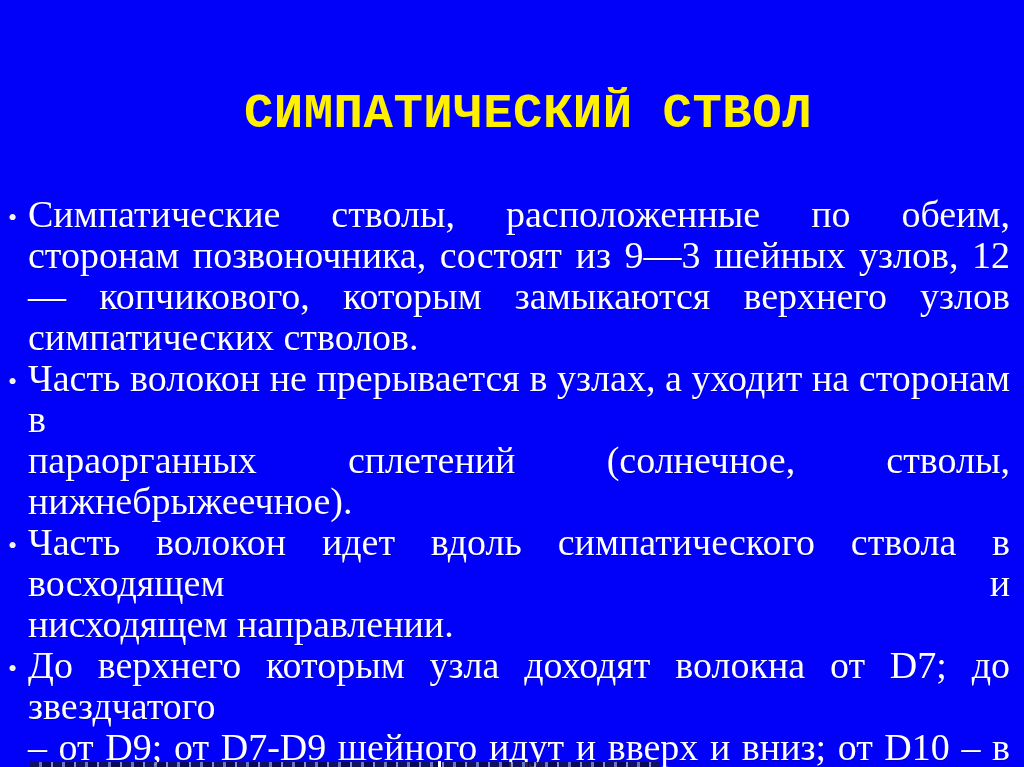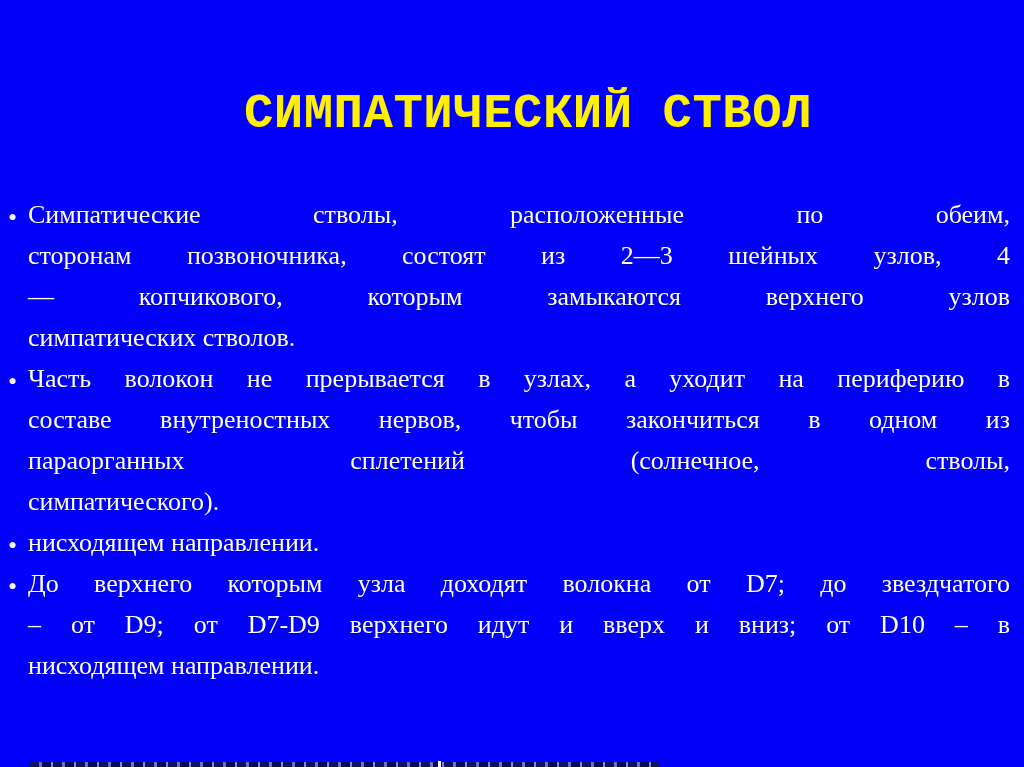--- a/index.html
+++ b/index.html
@@ -44,21 +44,21 @@
   }
   .bullet-marker {
     position: absolute;
     left: 8px;
     top: 3px;
     font-size: 26px;
     line-height: 41px;
     color: #F2F2EE;
   }
   .line {
-    font-size: 26px;
+    font-size: 38px;
     line-height: 41px;
     text-align: justify;
     text-align-last: justify;
     white-space: normal;
     text-shadow: 0 1px 0 rgba(0,0,40,0.25);
   }
   .line.last {
     text-align: right;
     text-align-last: left;
   }
@@ -92,42 +92,42 @@
 
 <div class="slide">
 
   <h1 class="slide-title">СИМПАТИЧЕСКИЙ СТВОЛ</h1>
 
   <div class="slide-body">
 
     <div class="bullet">
       <span class="bullet-marker">•</span>
       <div class="line">Симпатические стволы, расположенные по обеим,</div>
-      <div class="line">сторонам позвоночника, состоят из 2—3 шейных узлов, 4</div>
+      <div class="line">сторонам позвоночника, состоят из 9—3 шейных узлов, 12</div>
       <div class="line">— копчикового, которым замыкаются верхнего узлов</div>
       <div class="line last">симпатических стволов.</div>
     </div>
 
     <div class="bullet">
       <span class="bullet-marker">•</span>
-      <div class="line">Часть волокон не прерывается в узлах, а уходит на периферию в</div>
-      <div class="line">составе внутреностных нервов, чтобы закончиться в одном из</div>
+      <div class="line">Часть волокон не прерывается в узлах, а уходит на сторонам в</div>
       <div class="line">параорганных сплетений (солнечное, стволы,</div>
-      <div class="line last">симпатического).</div>
+      <div class="line last">нижнебрыжеечное).</div>
     </div>
 
     <div class="bullet">
       <span class="bullet-marker">•</span>
+      <div class="line">Часть волокон идет вдоль симпатического ствола в восходящем и</div>
       <div class="line last">нисходящем направлении.</div>
     </div>
 
     <div class="bullet">
       <span class="bullet-marker">•</span>
       <div class="line">До верхнего которым узла доходят волокна от D7; до звездчатого</div>
-      <div class="line">– от D9; от D7-D9 верхнего идут и вверх и вниз; от D10 – в</div>
+      <div class="line">– от D9; от D7-D9 шейного идут и вверх и вниз; от D10 – в</div>
       <div class="line last">нисходящем направлении.</div>
     </div>
 
   </div>
 
   <div class="crop-artifact"></div>
   <div class="crop-artifact-tick"></div>
 
 </div>
 

